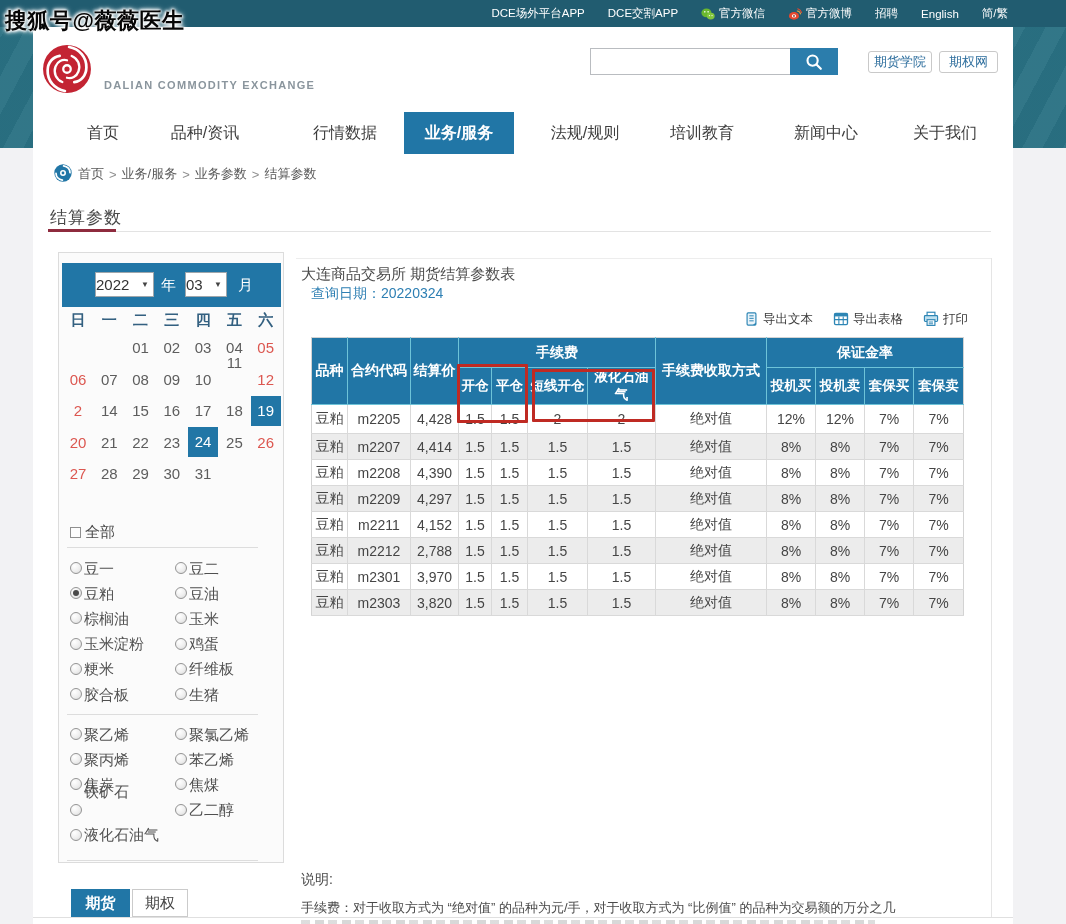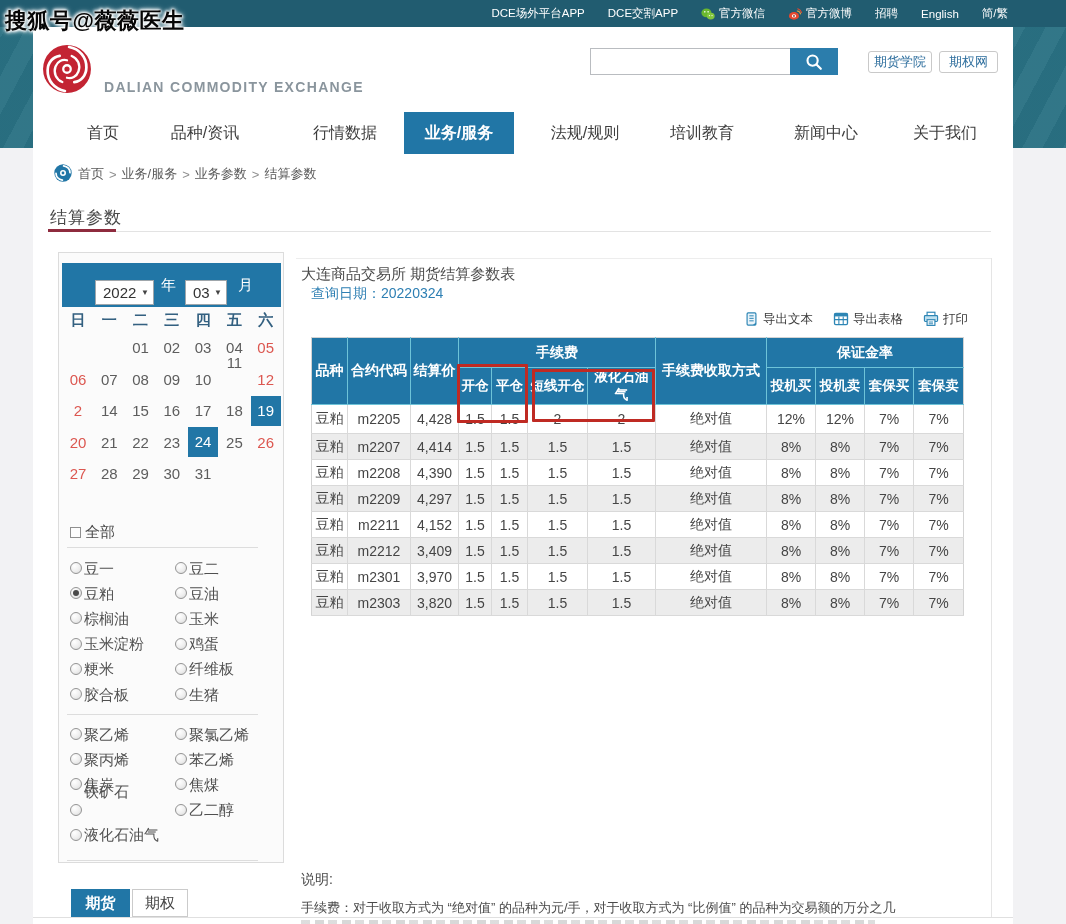--- a/index.html
+++ b/index.html
@@ -18,21 +18,21 @@
   .tb-items{position:absolute;top:0;right:58px;height:27px;display:flex;align-items:center;gap:23px;}
   .tb-item{display:flex;align-items:center;gap:4px;color:#fff;font-size:11.5px;white-space:nowrap;cursor:pointer;}
 
   
   .watermark{left:5px;top:6px;font-size:22px;font-weight:bold;color:#060606;letter-spacing:.5px;z-index:60;
      text-shadow:0 0 2px #fff,0 0 4px #fff,1px 1px 3px #fff,-1px -1px 3px #fff,0 0 6px #fff;}
 
   
   .logo-mark{left:42px;top:44px;width:50px;height:50px;}
   .logo-cn{left:103px;top:49px;font-size:27px;letter-spacing:2.5px;color:#87939b;line-height:28px;}
-  .logo-en{left:104px;top:79px;font-size:14px;font-weight:bold;letter-spacing:1.32px;color:#8a959d;}
+  .logo-en{left:104px;top:79px;font-size:11px;font-weight:bold;letter-spacing:1.32px;color:#8a959d;}
 
   
   .search-input{left:590px;top:48px;width:200px;height:27px;border:1px solid #b9bcc0;border-right:none;background:#fff;
       box-sizing:border-box;font-size:14px;padding:0 8px;outline:none;color:#333;}
   .search-btn{left:790px;top:48px;width:48px;height:27px;background:#2b7dac;border:none;cursor:pointer;
       display:flex;align-items:center;justify-content:center;}
   .hq-btn{height:22px;box-sizing:border-box;border:1px solid #c9c9c9;border-radius:3px;background:#fff;
       font-size:13px;color:#2f6f9e;text-align:center;line-height:20px;cursor:pointer;white-space:nowrap;}
   .hq-btn1{left:868px;top:51px;width:64px;}
   .hq-btn2{left:939px;top:51px;width:59px;}
@@ -49,22 +49,22 @@
   .crumbs .crumb{cursor:pointer;}
 
   
   .page-title{left:50px;top:206px;font-size:17px;color:#474747;letter-spacing:1px;}
   .title-underline{left:48px;top:229px;width:68px;height:3px;background:#8e2b3e;}
   .title-rule{left:48px;top:231px;width:943px;height:1px;background:#e3e3e3;}
 
   
   .sidebar{left:58px;top:252px;width:226px;height:611px;box-sizing:border-box;border:1px solid #dcdcdc;background:#fbfbfb;}
   .cal-head{left:62px;top:263px;width:219px;height:44px;background:#2176a6;}
-  .cal-select{position:absolute;top:280px;height:25px;box-sizing:border-box;background:#fff;border:1px solid #9fa6ab;
-      font-size:15px;color:#333;display:flex;align-items:center;justify-content:space-between;padding:0 4px 0 7px;cursor:pointer;}
+  .cal-select{position:absolute;top:272px;height:25px;box-sizing:border-box;background:#fff;border:1px solid #9fa6ab;
+      font-size:15px;color:#333;display:flex;align-items:center;justify-content:space-between;padding:0 4px 0 0;cursor:pointer;}
   .sel-year{left:95px;width:59px;}
   .sel-month{left:185px;width:42px;}
   .cal-select .caret{font-size:8px;color:#444;}
   .cal-unit{position:absolute;top:272px;line-height:25px;color:#fff;font-size:15px;}
   .unit-year{left:161px;}
   .unit-month{left:238px;}
   .cal-weekday{position:absolute;top:309px;width:32px;height:22px;line-height:22px;text-align:center;
       font-size:15px;font-weight:bold;color:#336080;}
   .cal-cell{position:absolute;width:32px;height:31px;line-height:31px;text-align:center;font-size:15px;color:#5d5d5d;cursor:pointer;}
   .cal-cell.weekend{color:#dc5750;}
@@ -480,21 +480,21 @@
           <td>1.5</td>
           <td>绝对值</td>
           <td>8%</td>
           <td>8%</td>
           <td>7%</td>
           <td>7%</td>
         </tr>
         <tr class=" alt">
           <td>豆粕</td>
           <td>m2212</td>
-          <td>3,409</td>
+          <td>2,788</td>
           <td>1.5</td>
           <td>1.5</td>
           <td>1.5</td>
           <td>1.5</td>
           <td>绝对值</td>
           <td>8%</td>
           <td>8%</td>
           <td>7%</td>
           <td>7%</td>
         </tr>

